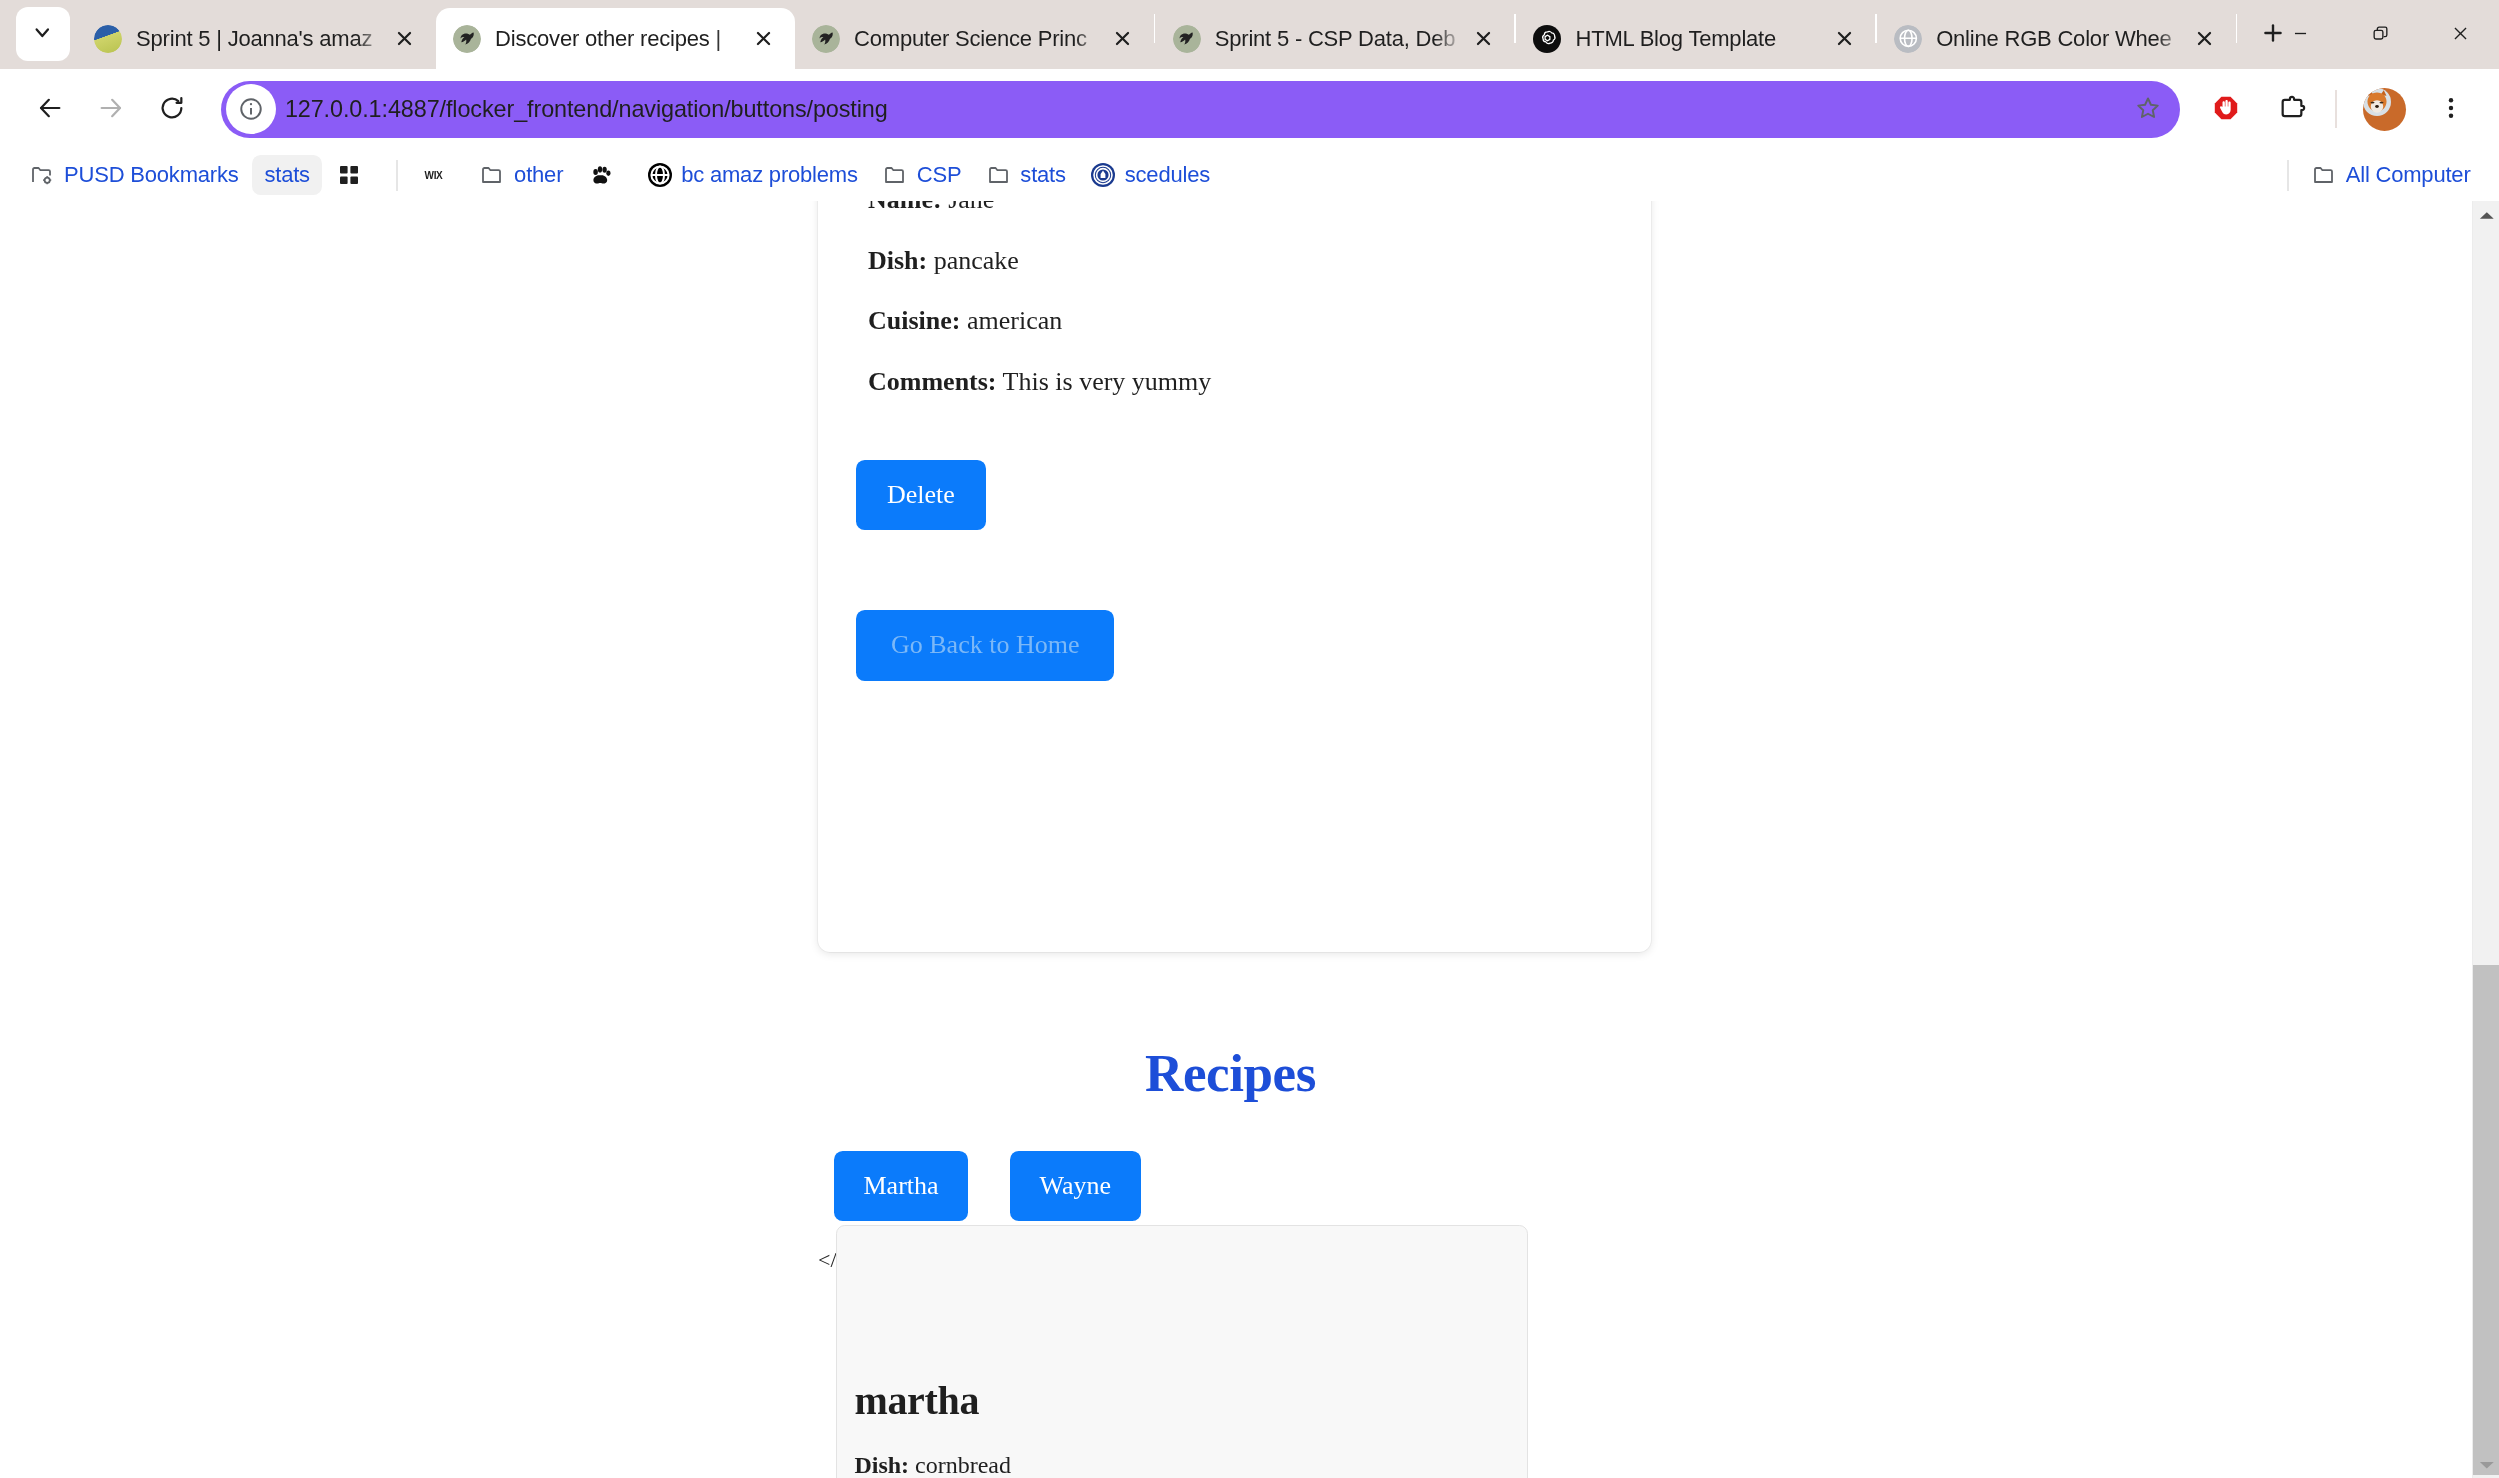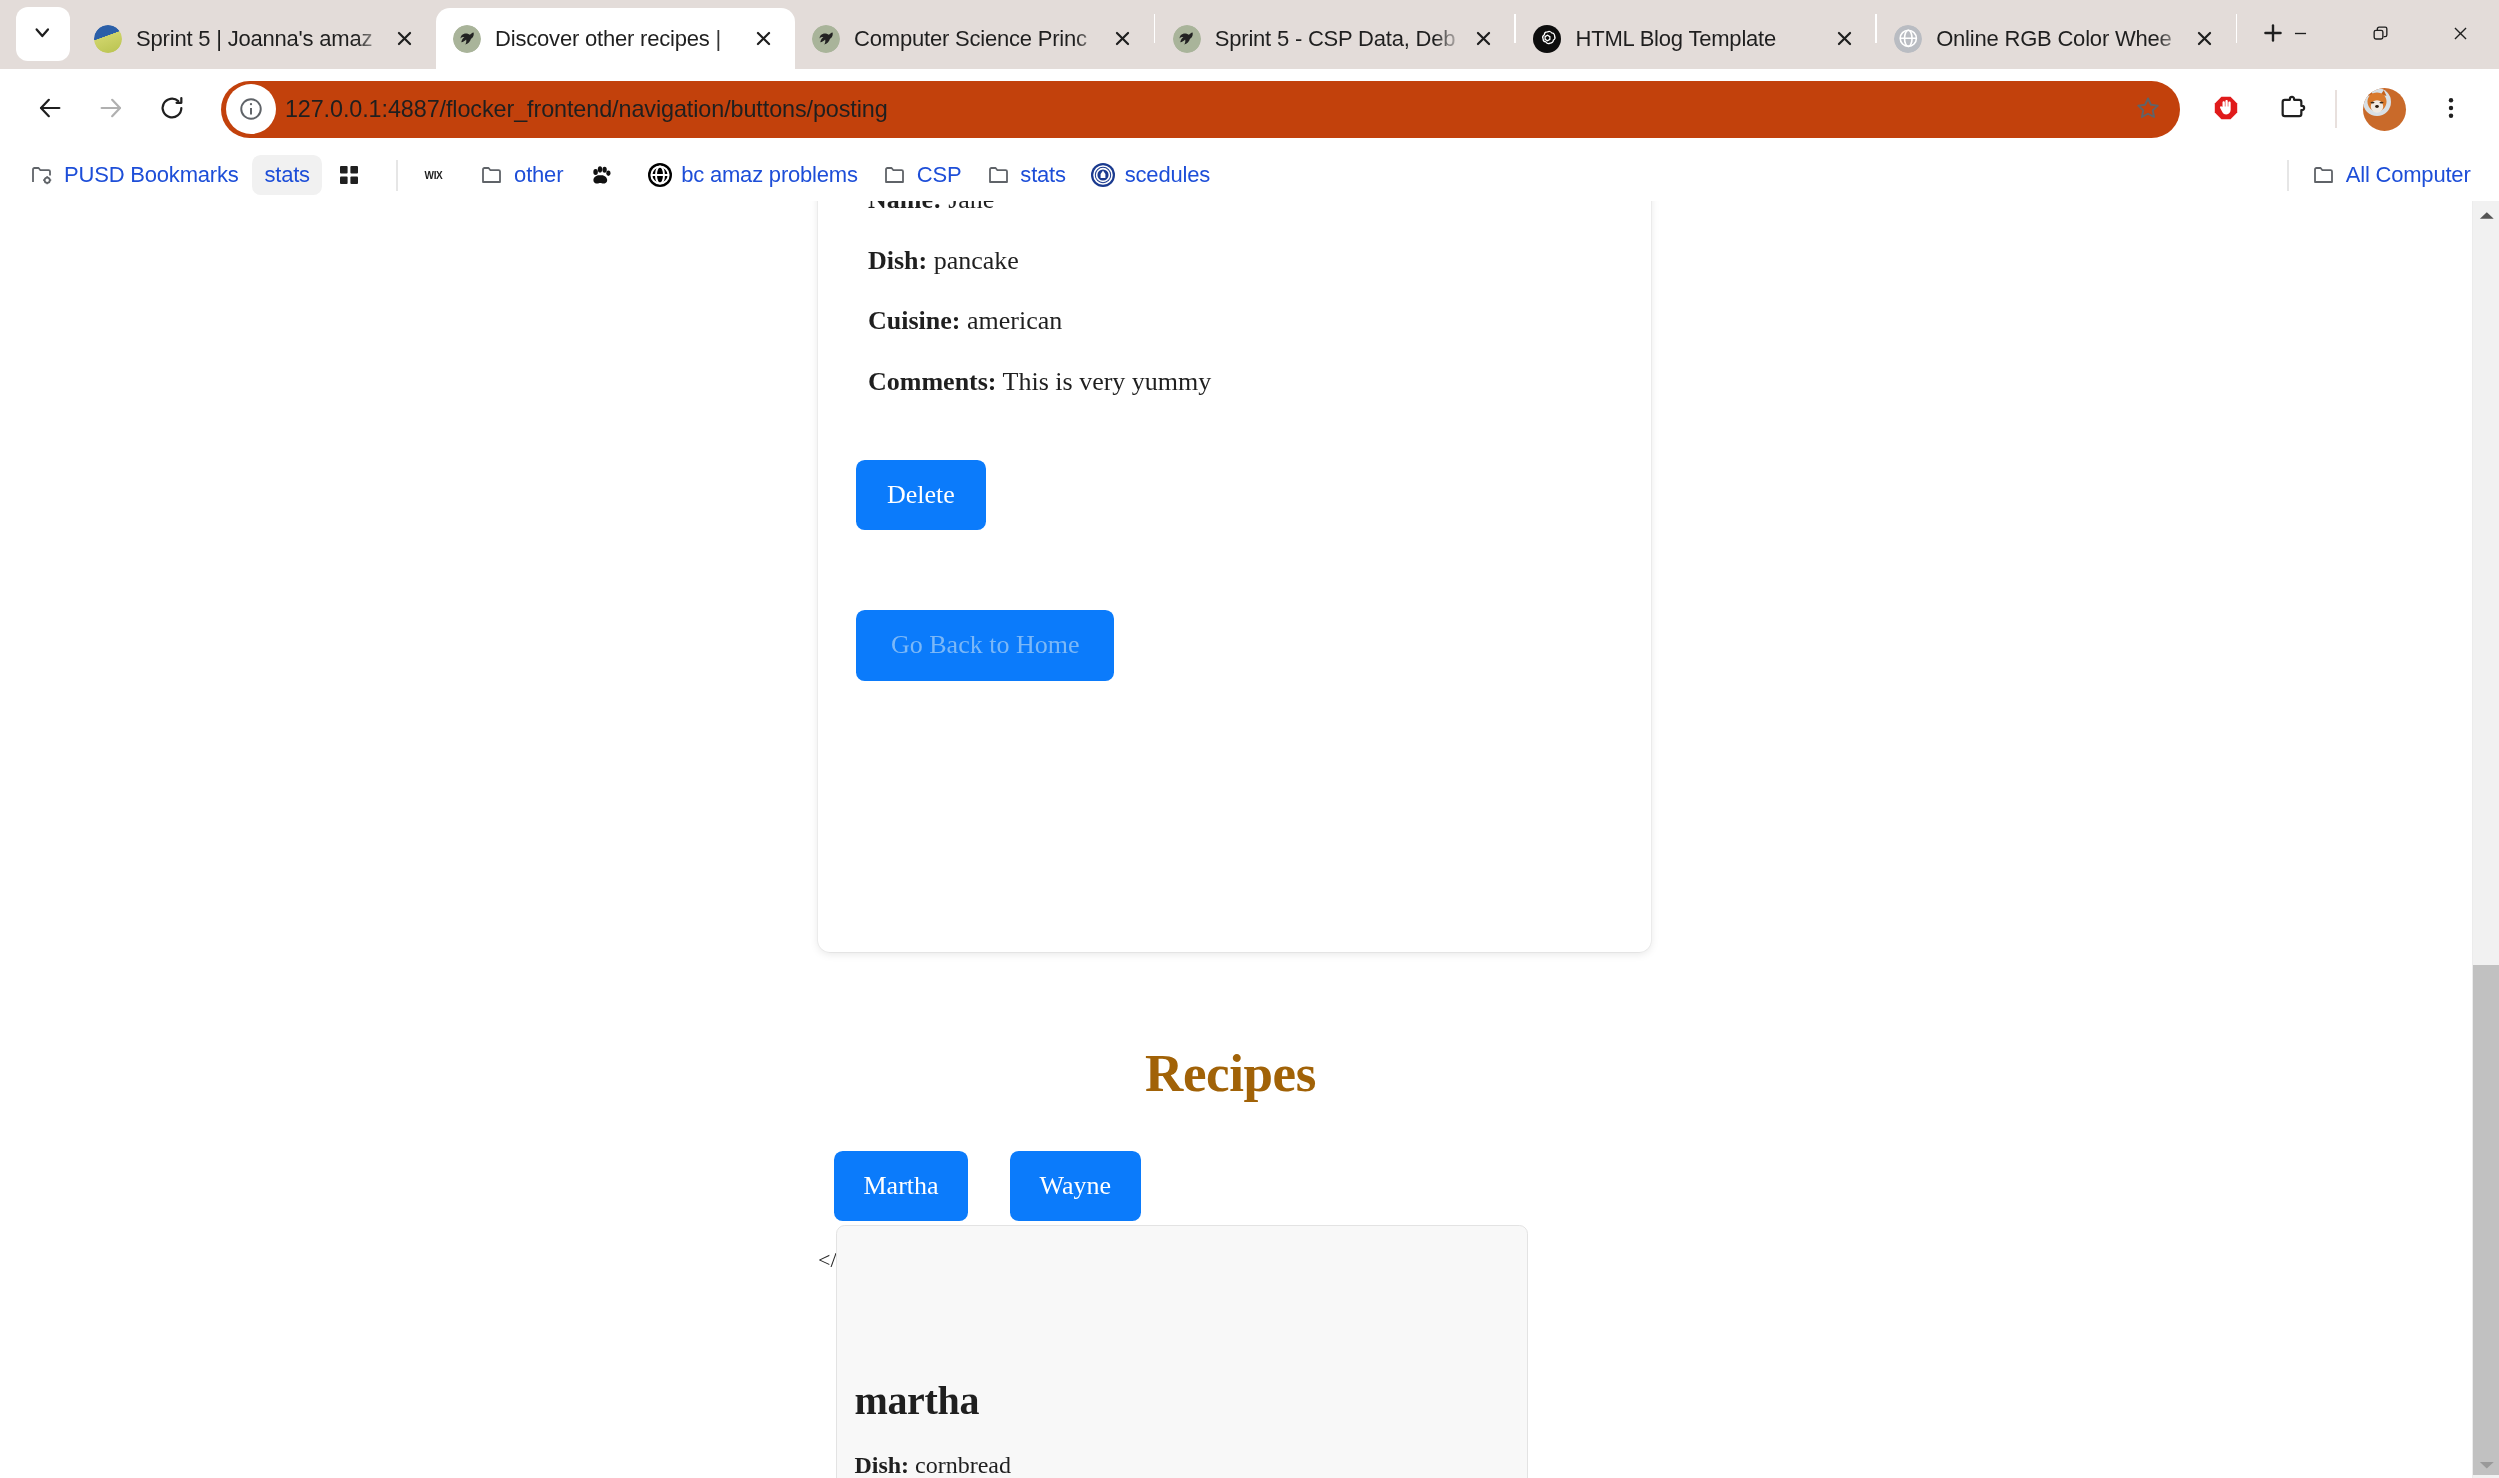--- a/index.html
+++ b/index.html
@@ -62,21 +62,21 @@
                 background: linear-gradient(160deg,#2b5fa8 0%,#2b5fa8 40%,#cfd46a 41%,#b8c24f 100%); }
 
   
   .toolbar { height: 80px; background: #ffffff; display: flex; align-items: center;
              padding: 0 19px; flex: 0 0 80px; }
   .navbtn { width: 61px; height: 61px; border-radius: 50%; display: flex;
             align-items: center; justify-content: center; flex: 0 0 61px; }
   .navbtn svg { width: 28px; height: 28px; }
   .navbtn.disabled svg { opacity: .35; }
 
-  .omnibox { flex: 1 1 auto; height: 57px; background: #c2410c; border-radius: 29px;
+  .omnibox { flex: 1 1 auto; height: 57px; background: #8b5cf6; border-radius: 29px;
              display: flex; align-items: center; margin: 0 10.4px 0 19px; min-width: 0; justify-content: flex-end; }
   .omni-info { width: 50px; height: 50px; border-radius: 50%; background: #ffffff;
                display: flex; align-items: center; justify-content: center;
                margin: 0 8.7px 0 5.2px; flex: 0 0 50px; }
   .omni-info svg { width: 26px; height: 26px; }
   .omni-url { flex: 1 1 auto; font-size: 23.4px; color: #1f1f1f; white-space: nowrap;
               overflow: hidden; letter-spacing: -0.1px; }
   .omni-star { width: 54px; height: 54px; border-radius: 50%; display: flex;
                align-items: center; justify-content: center; margin-right: 5.2px; flex: 0 0 54px; }
   .omni-star svg { width: 26px; height: 26px; }
@@ -125,21 +125,21 @@
   .post-row b { font-weight: 700; }
   .post-row a { color: #6aa3e8; text-decoration: none; }
   .btn { display: inline-block; background: #0b7bfb; color: #ffffff; border: none;
          border-radius: 8.7px; font-size: 26px; line-height: 1; padding: 22px 31px;
          cursor: pointer; }
   .btn-delete { margin-top: 33px; }
   .btn-home { margin-top: 80px; color: #7cb8f7; padding: 22.6px 35px; }
 
   
   .recipes-title { position: absolute; left: 0; right: 11px; top: 842px; text-align: center;
-                   font-size: 53px; font-weight: 700; color: #a16207; letter-spacing: -0.4px; }
+                   font-size: 53px; font-weight: 700; color: #1d4ed8; letter-spacing: -0.4px; }
   .recipe-tabs { position: absolute; left: 834px; top: 950px; display: flex; gap: 42px; }
   .rtab { background: #0b7bfb; color: #ffffff; border: none; border-radius: 8.7px;
           font-size: 26px; line-height: 1; padding: 22px 29.5px; cursor: pointer; }
 
   .stray-tag { position: absolute; left: 818px; top: 1046px; font-size: 22px;
                color: #1f1f1f; }
 
   .recipe-card { position: absolute; left: 836px; top: 1024px; width: 692px; height: 451px;
                  background: #f8f8f8; border: 0.9px solid #e3e3e3; border-radius: 8.7px;
                  padding: 0 17.4px; }

